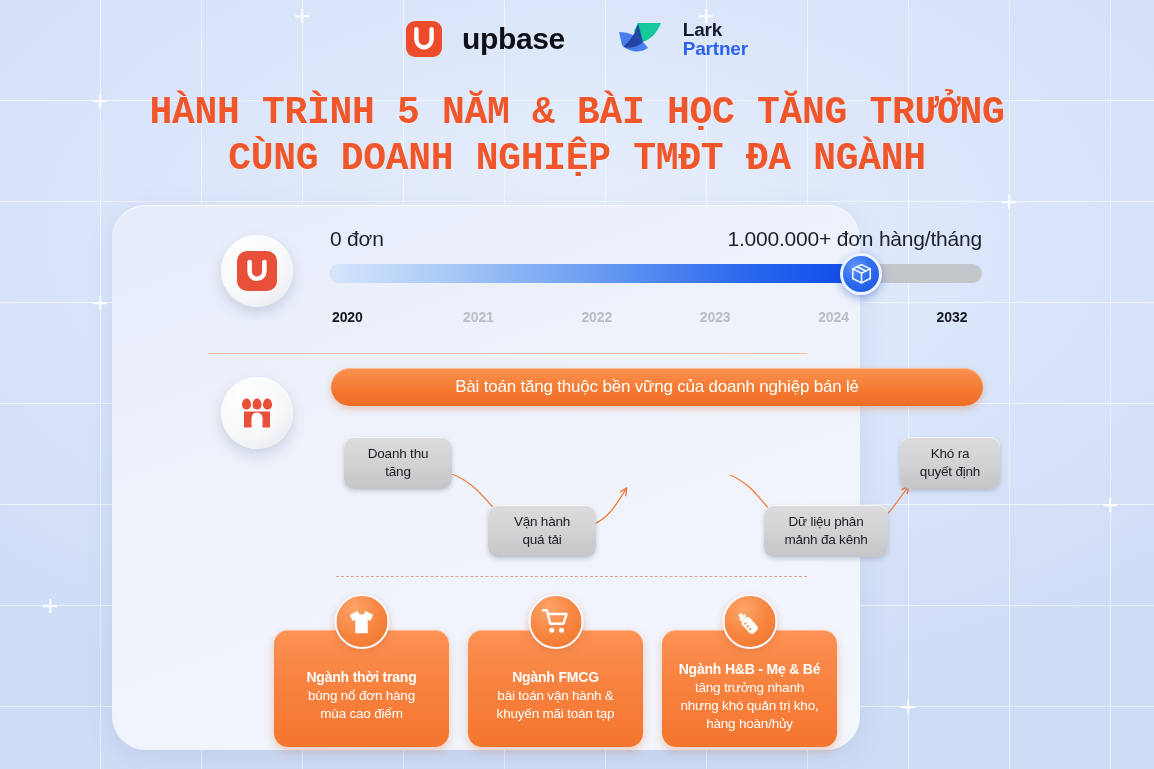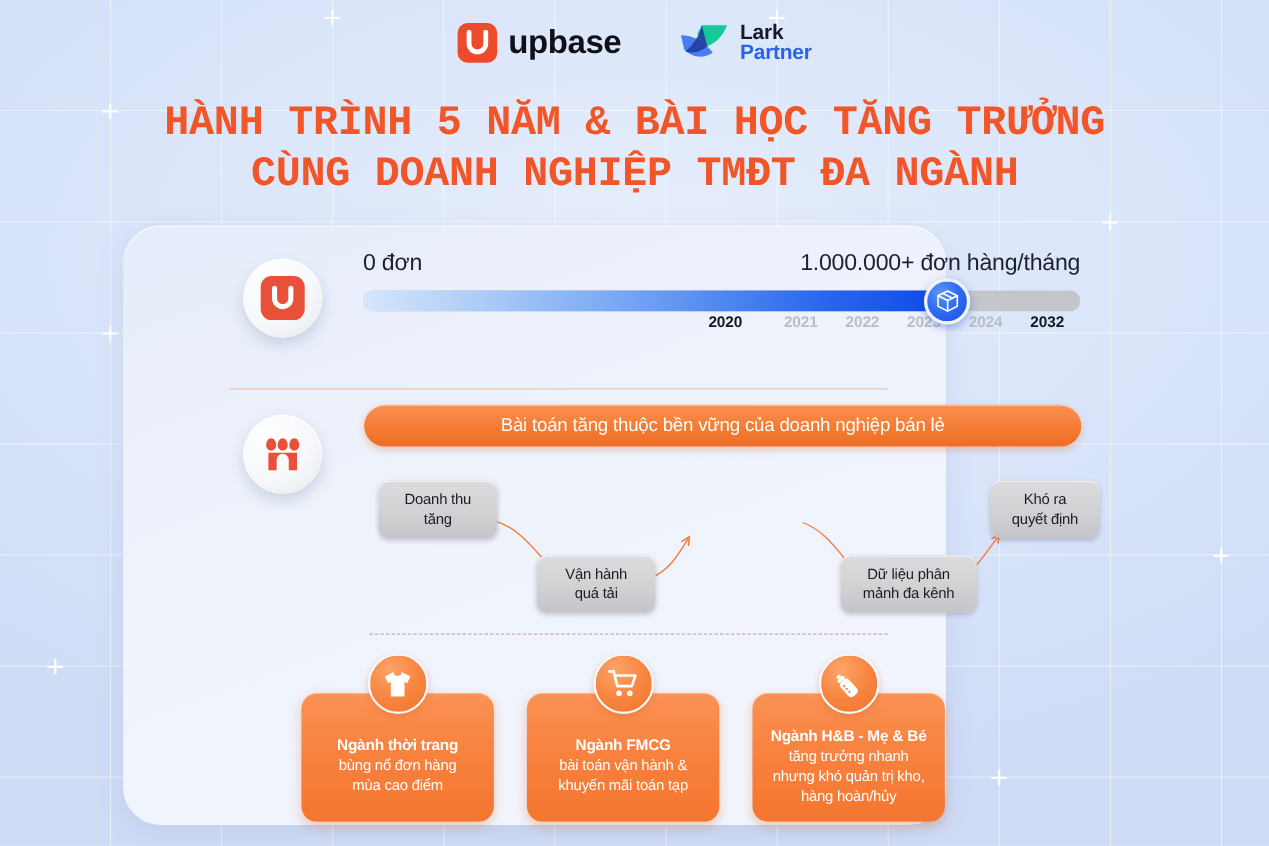--- a/index.html
+++ b/index.html
@@ -47,21 +47,21 @@
 
   
   #logo-row {
     position: absolute;
     top: 20px; left: 0; right: 0;
     display: flex;
     justify-content: center;
     align-items: center;
     gap: 52px;
   }
-  .logo-group { display: flex; align-items: center; gap: 10px; }
+  .logo-group { display: flex; align-items: center; gap: 20px; }
 
   .upbase-mark {
     width: 36px; height: 36px;
     border-radius: 9px;
     background: #ee4b2c;
     display: flex; align-items: center; justify-content: center;
   }
   .upbase-mark svg { display: block; }
   .upbase-word {
     font-size: 30px;
@@ -159,22 +159,22 @@
     width: 42px; height: 42px;
     border-radius: 50%;
     background: radial-gradient(circle at 34% 28%, #5d95f7 0%, #2f6ef2 45%, #1a4fdc 100%);
     border: 3px solid #eef3fd;
     box-shadow: 0 3px 8px rgba(25,70,190,0.4);
     display: flex; align-items: center; justify-content: center;
   }
 
   .tl-years {
     display: flex;
-    justify-content: flex-end;
-    margin-top: 1px;
+    justify-content: space-between;
+    margin-top: 26px;
     padding: 0 2px;
   }
   .tl-year {
     font-size: 14px;
     font-weight: 700;
     color: #b9bdc6;
     letter-spacing: -0.1px;
     width: 56px;
     text-align: center;
   }
@@ -238,21 +238,21 @@
     letter-spacing: -0.2px;
     padding: 5px 8px;
   }
 
   
   #cards {
     position: absolute;
     left: 162px; top: 425px;
     width: 612px;
     display: flex;
-    gap: 30px;
+    gap: 19px;
   }
   .ind-card {
     position: relative;
     width: 175px;
     border-radius: 14px;
     background: linear-gradient(180deg, #fb9255 0%, #f8823f 45%, #f4762f 100%);
     box-shadow: 0 4px 10px rgba(215,105,40,0.3), inset 0 1px 0 rgba(255,255,255,0.35);
     padding: 38px 10px 14px;
     text-align: center;
     color: #ffffff;

